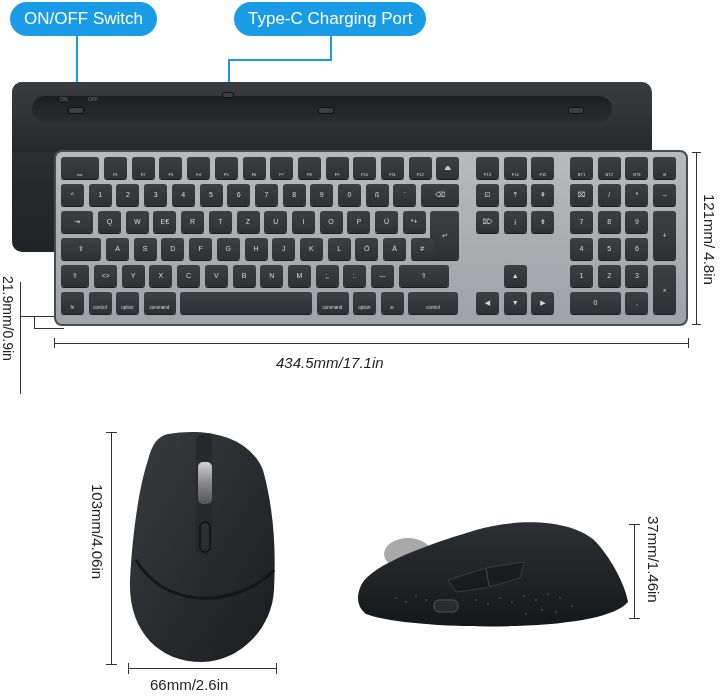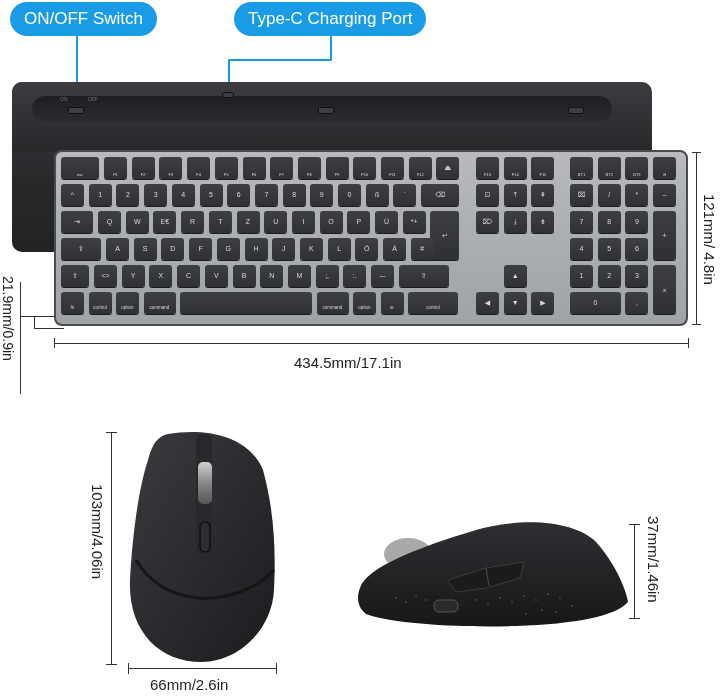--- a/index.html
+++ b/index.html
@@ -169,21 +169,21 @@
   </div>
 
 <div class="dim-line" style="left:696px;top:152px;width:1px;height:172px;"></div>
 <div class="dim-line" style="left:692px;top:152px;width:9px;height:1px;"></div>
 <div class="dim-line" style="left:692px;top:324px;width:9px;height:1px;"></div>
 <div class="dim-text vert" style="left:718px;top:194px;transform:rotate(90deg);">121mm/ 4.8in</div>
 
 <div class="dim-line" style="left:54px;top:343px;width:634px;height:1px;"></div>
 <div class="dim-line" style="left:54px;top:338px;width:1px;height:10px;"></div>
 <div class="dim-line" style="left:688px;top:338px;width:1px;height:10px;"></div>
-<div class="dim-text" style="left:294px;top:354px;">434.5mm/17.1in</div>
+<div class="dim-text" style="left:276px;top:354px;font-style:italic;">434.5mm/17.1in</div>
 
 <div class="dim-line" style="left:20px;top:282px;width:1px;height:112px;"></div>
 <div class="dim-line" style="left:20px;top:316px;width:16px;height:1px;"></div>
 <div class="dim-line" style="left:34px;top:316px;width:1px;height:12px;"></div>
 <div class="dim-line" style="left:34px;top:316px;width:20px;height:1px;"></div>
 <div class="dim-line" style="left:34px;top:328px;width:30px;height:1px;"></div>
 <div class="dim-text vert" style="left:16px;top:276px;transform:rotate(90deg);font-size:14px;">21.9mm/0.9in</div>
 
 <svg class="mouse-top" viewBox="0 0 148 234">
   <defs>

